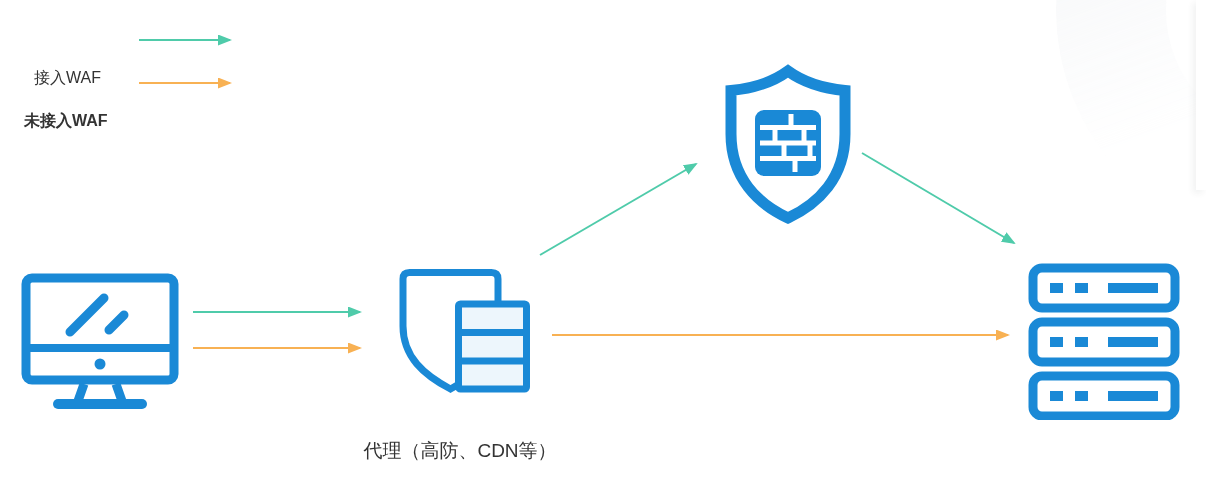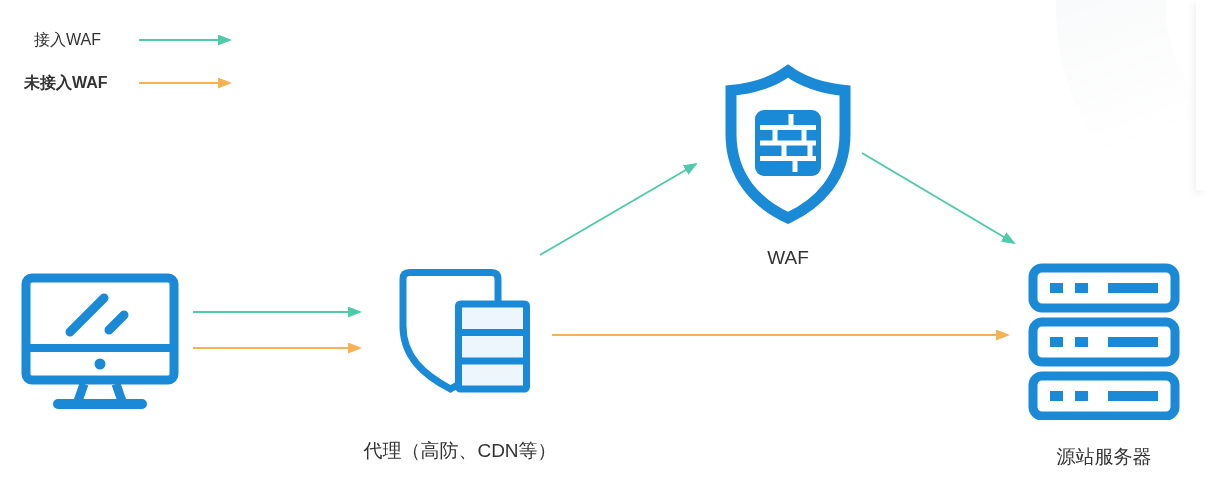--- a/index.html
+++ b/index.html
@@ -33,20 +33,21 @@
     position:absolute;
     right:0;top:0;width:10px;height:190px;
     background:#ffffff;
     box-shadow:-3px 3px 6px rgba(60,64,67,.07);
   }
   .abs{position:absolute;}
   .legend-label{
     position:absolute;
     font-size:16px;line-height:18px;color:var(--text);
     white-space:nowrap;
+    margin-top:38px;
   }
   .node-label{
     position:absolute;
     font-size:19px;line-height:22px;color:var(--text);
     text-align:center;white-space:nowrap;
   }
   .arrow-layer{
     position:absolute;left:0;top:0;width:1206px;height:488px;
     pointer-events:none;
   }
@@ -99,21 +100,20 @@
           <line x1="77" y1="50" x2="77" y2="63.5"></line>
           <line x1="61" y1="63.5" x2="61" y2="79"></line>
           <line x1="90" y1="63.5" x2="90" y2="79"></line>
           <line x1="70" y1="79" x2="70" y2="94.5"></line>
           <line x1="96" y1="79" x2="96" y2="94.5"></line>
           <line x1="81" y1="94.5" x2="81" y2="108"></line>
         </g>
       </g>
     </svg>
   </div>
-  <div class="node-label" style="left:714px;top:247px;width:148px;">WAF</div>
 
   <div class="abs" style="left:1028px;top:262px;width:152px;height:158px;">
     <svg width="152" height="158" viewBox="0 0 152 158" fill="none">
       <g stroke="#1a89d6" stroke-width="9" fill="#ffffff">
         <rect x="5" y="6" width="142" height="40" rx="9"></rect>
         <rect x="5" y="60" width="142" height="40" rx="9"></rect>
         <rect x="5" y="114" width="142" height="40" rx="9"></rect>
       </g>
       <g fill="#1a89d6">
         <rect x="22" y="21" width="13" height="10"></rect>
@@ -121,21 +121,20 @@
           <rect x="80" y="21" width="50" height="10"></rect>
         <rect x="22" y="75" width="13" height="10"></rect>
           <rect x="47" y="75" width="13" height="10"></rect>
           <rect x="80" y="75" width="50" height="10"></rect>
         <rect x="22" y="129" width="13" height="10"></rect>
           <rect x="47" y="129" width="13" height="10"></rect>
           <rect x="80" y="129" width="50" height="10"></rect>
       </g>
     </svg>
   </div>
-  <div class="node-label" style="left:1026px;top:446px;width:156px;">源站服务器</div>
 
   <svg class="arrow-layer" width="1206" height="488" viewBox="0 0 1206 488" fill="none">
     <defs>
       <marker id="ah-green" markerUnits="userSpaceOnUse" markerWidth="14" markerHeight="11" refX="12" refY="5.5" orient="auto">
         <path d="M0 0 L14 5.5 L0 11 Z" fill="#4fcbaa"></path>
       </marker>
       <marker id="ah-orange" markerUnits="userSpaceOnUse" markerWidth="14" markerHeight="11" refX="12" refY="5.5" orient="auto">
         <path d="M0 0 L14 5.5 L0 11 Z" fill="#f8b153"></path>
       </marker>
     </defs>

